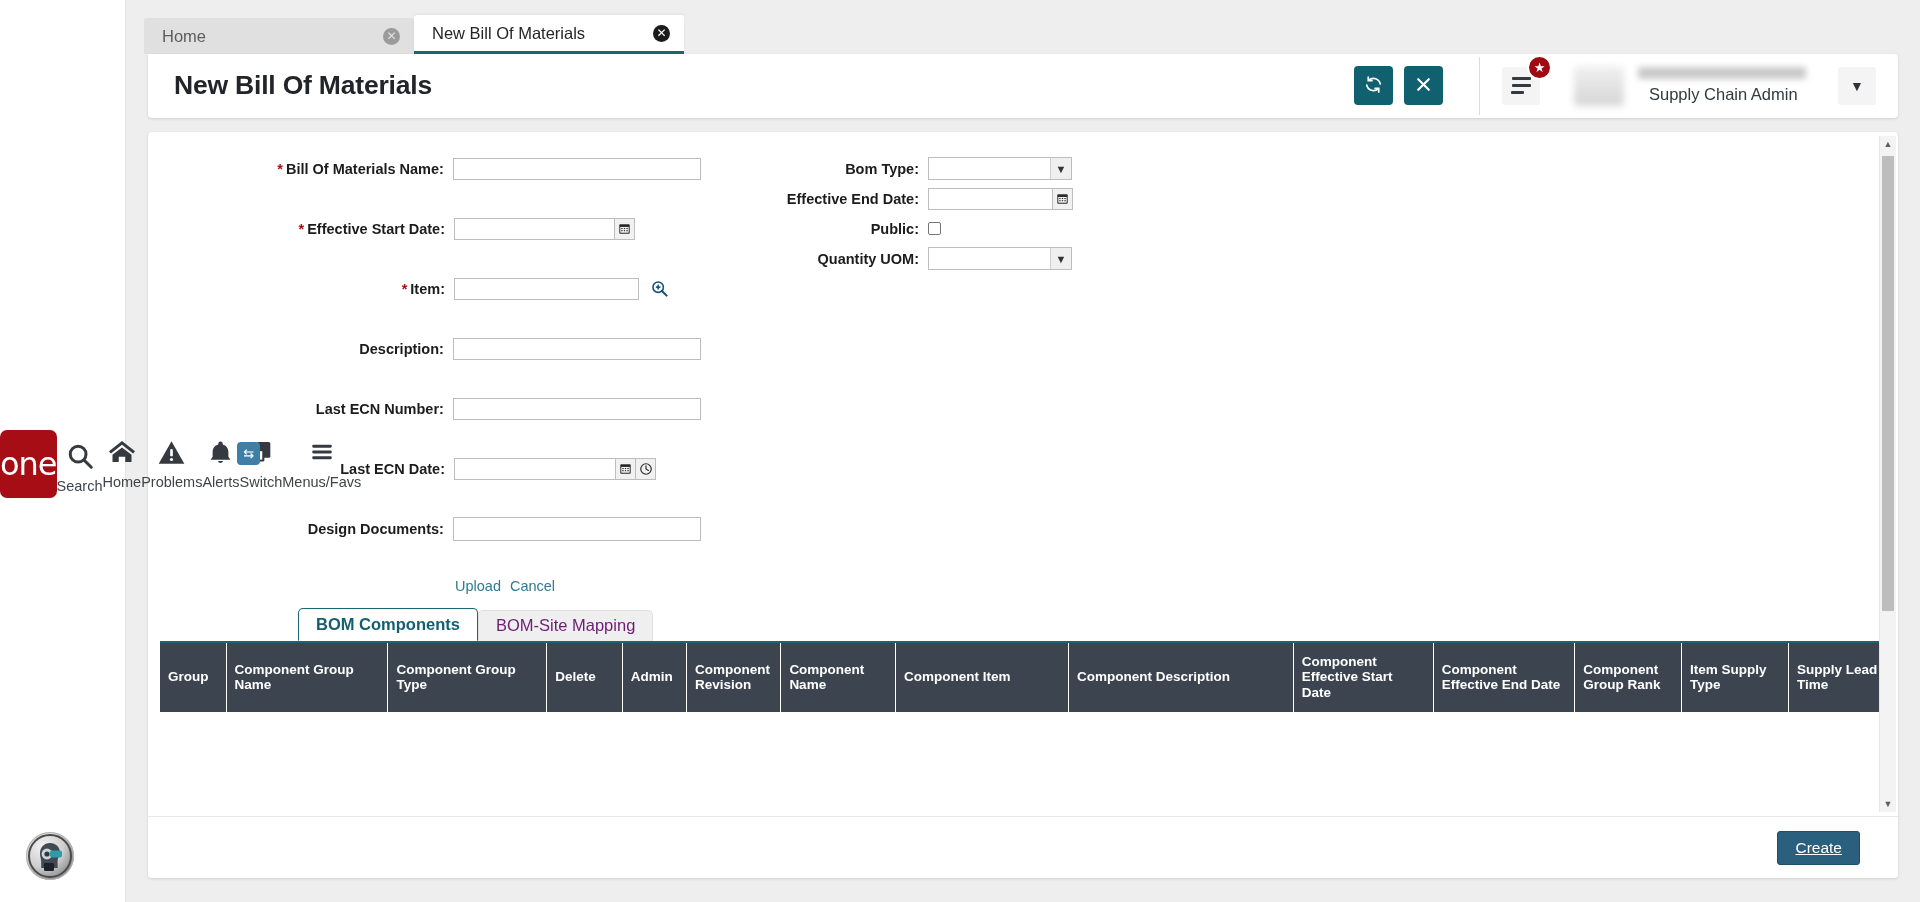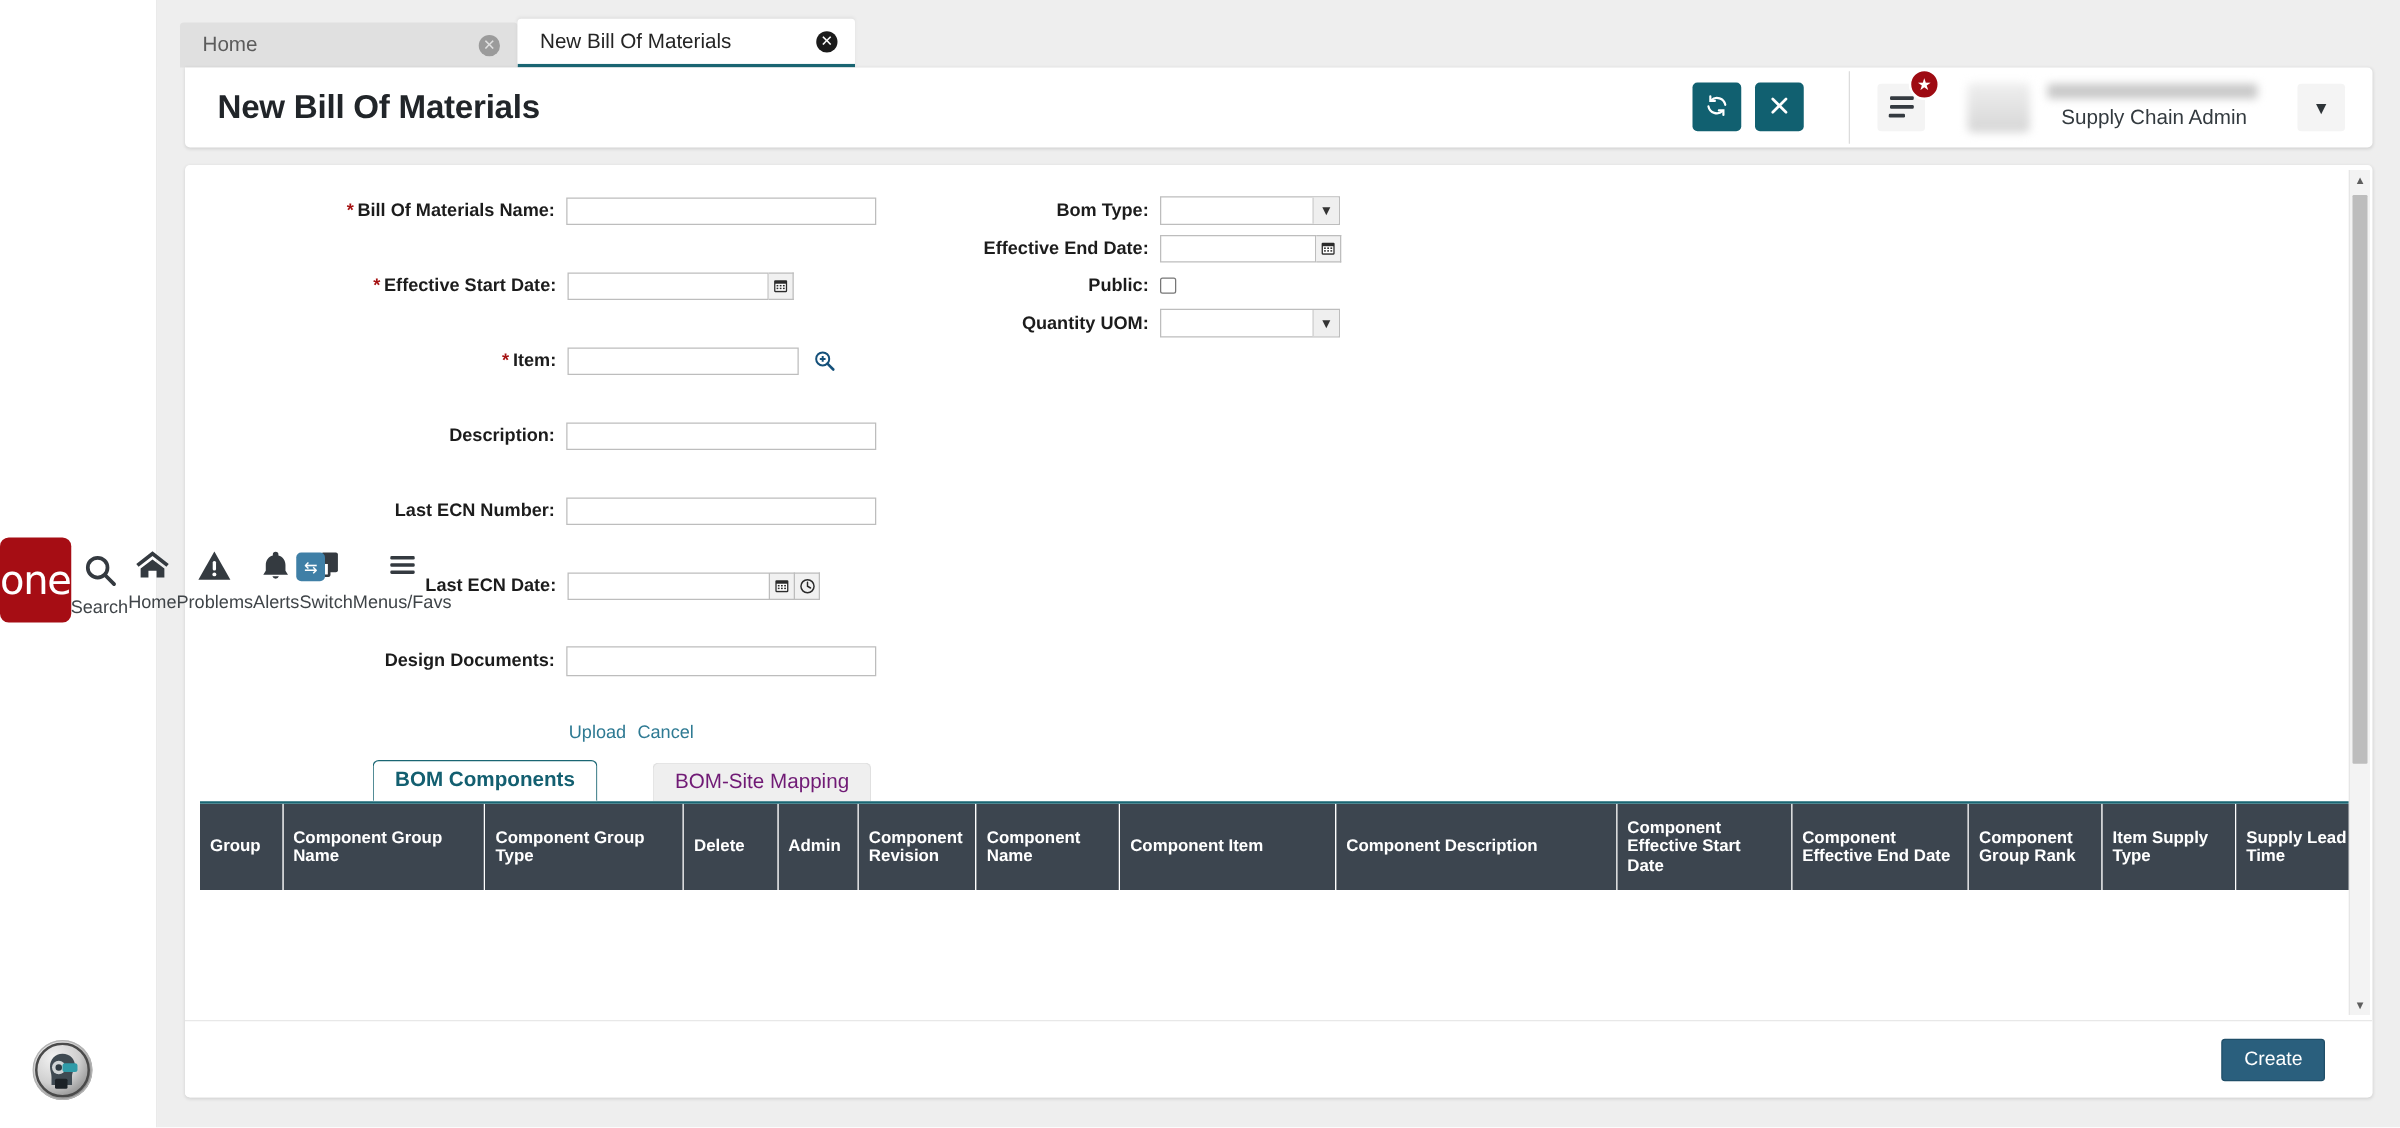--- a/index.html
+++ b/index.html
@@ -262,21 +262,20 @@
     margin-left: 299px; margin-top: 4px;
     font-size: 14.5px; color: #2e7a93;
   }
   .upload-links a { color: #2e7a93; text-decoration: none; cursor: pointer; margin-right: 9px; }
 
   
   .panel-tabs {
     display: flex; align-items: flex-end;
     margin: 14px 0 0 150px;
     position: relative;
-    gap: 44px;
   }
   .panel-tab {
     height: 31px; padding: 0 17px;
     display: flex; align-items: center;
     font-size: 16.5px;
     border-radius: 5px 5px 0 0;
     cursor: pointer;
   }
   .panel-tab.active {
     background: #ffffff; color: #135f70; font-weight: bold;
@@ -334,20 +333,21 @@
     padding-right: 38px;
     background: #ffffff;
   }
   .create-btn {
     background: #2a5f7d; color: #ffffff;
     border: 1px solid #1f4e68; border-radius: 3px;
     font-size: 15.5px;
     padding: 7px 17px;
     cursor: pointer;
     font-family: "Liberation Sans", sans-serif;
+    text-decoration: underline;
   }
 </style>
 </head>
 <body>
 
 <div id="app">
 
   <nav class="nav-rail">
     <div class="brand-logo">
       <span>one</span>

